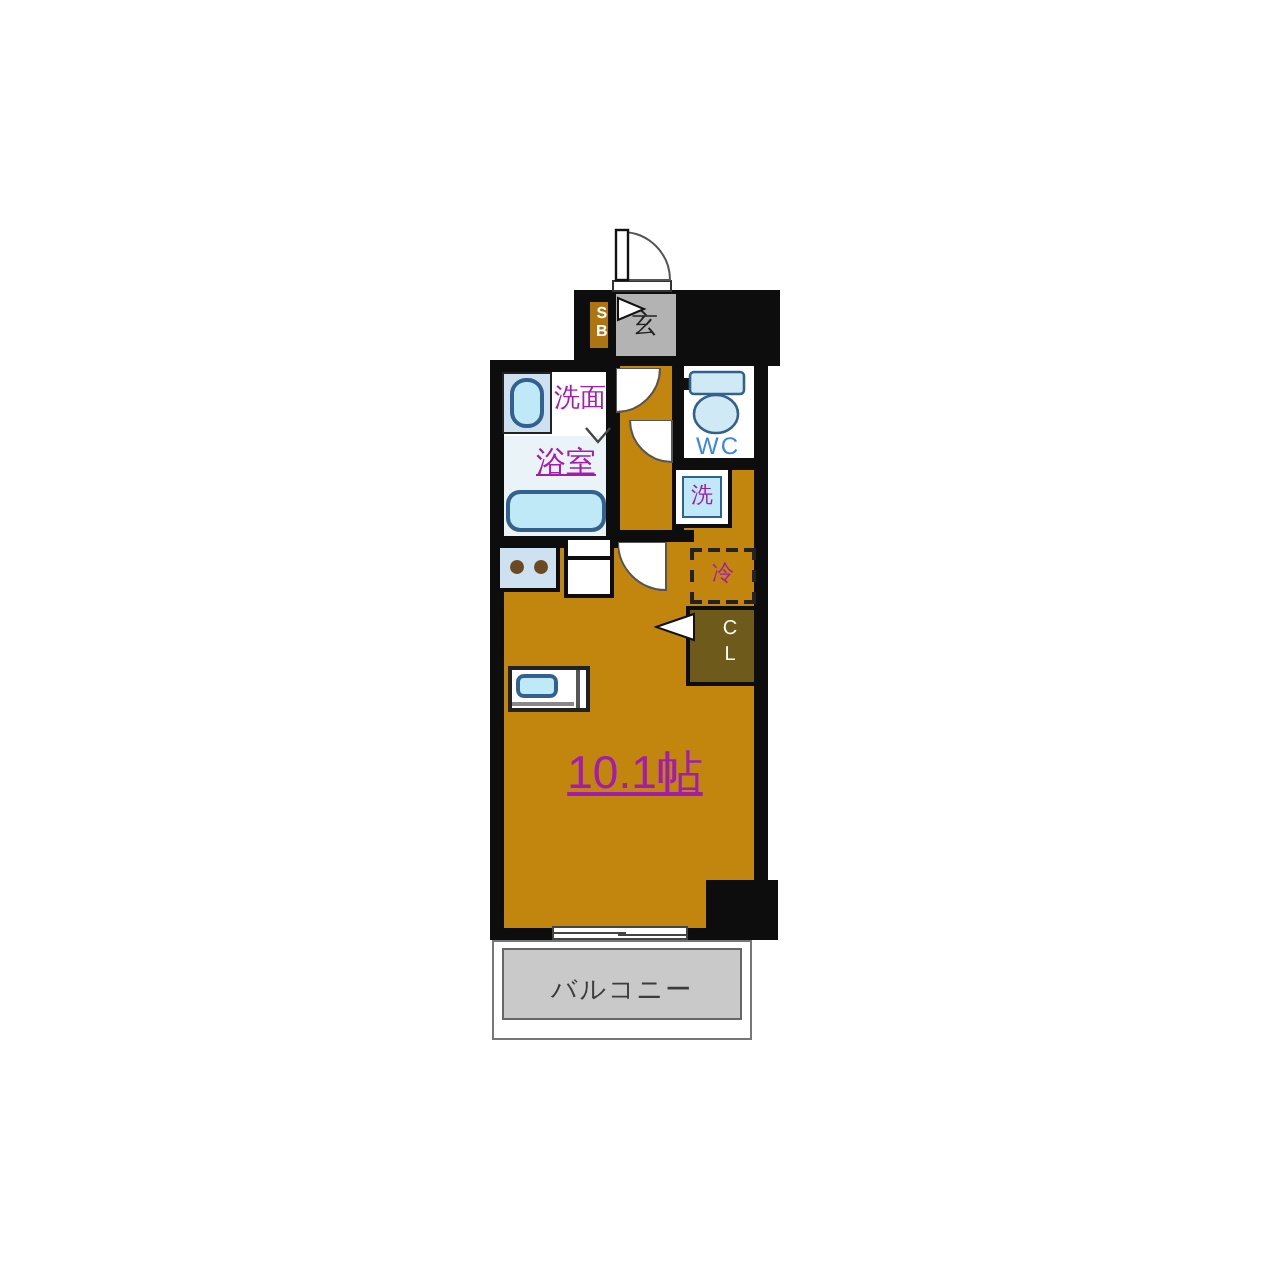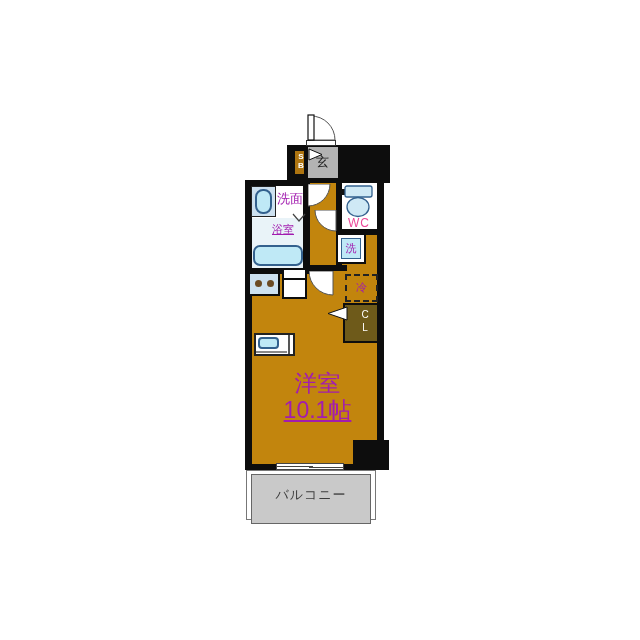--- a/index.html
+++ b/index.html
@@ -48,32 +48,32 @@
 <div class="abs" style="left:306px;top:140px;width:30px;height:6px;background:#ffffff;border:1px solid #333;"></div>
 <svg class="abs" style="left:306px;top:114px;" width="32" height="28" viewBox="0 0 32 28">
   <path d="M5,26 L5,2 A24,24 0 0 1 29,26 Z" fill="#ffffff" stroke="#555" stroke-width="1"></path>
   <rect x="2" y="1" width="6" height="25" fill="#ffffff" stroke="#111" stroke-width="1.2"></rect>
 </svg>
 
 <div class="abs" style="left:251px;top:186px;width:25px;height:31px;background:var(--fixture_panel);border:1px solid #222;"></div>
 <div class="abs" style="left:255px;top:189px;width:17px;height:25px;background:var(--fixture_blue);border:2px solid var(--fixture_stroke);border-radius:8px;"></div>
 <span class="abs label" style="left:275px;top:192px;width:30px;font-size:13px;">洗面</span>
 
-<span class="abs label" style="left:267px;top:224px;width:32px;font-size:11px;text-decoration:underline;">浴室</span>
+<span class="abs label" style="left:267px;top:224px;width:32px;font-size:15px;text-decoration:underline;">浴室</span>
 <svg class="abs" style="left:292px;top:213px;" width="14" height="9" viewBox="0 0 14 9">
   <polyline points="1,1 7,8 13,1" fill="none" stroke="#444" stroke-width="1.2"></polyline>
 </svg>
 <div class="abs" style="left:253px;top:245px;width:50px;height:21px;background:var(--fixture_blue);border:2px solid var(--fixture_stroke);border-radius:7px;"></div>
 
 <svg class="abs" style="left:339px;top:185px;" width="37" height="33" viewBox="0 0 37 33">
   <rect x="1" y="4" width="5" height="6" fill="#111"></rect>
   <rect x="6" y="1" width="27" height="11" rx="2" fill="#cfe9f5" stroke="#33618e" stroke-width="1.3"></rect>
   <ellipse cx="19" cy="22" rx="11" ry="9.5" fill="#cfe9f5" stroke="#33618e" stroke-width="1.3"></ellipse>
 </svg>
-<span class="abs label" style="left:344px;top:217px;width:30px;font-size:12px;letter-spacing:1px;color:#ec4899;">WC</span>
+<span class="abs label" style="left:344px;top:217px;width:30px;font-size:12px;letter-spacing:1px;color:#3b82f6;">WC</span>
 
 <div class="abs" style="left:336px;top:233px;width:30px;height:31px;background:#ffffff;border:2px solid #0d0d0d;">
   <div class="abs" style="left:3px;top:3px;width:20px;height:21px;background:var(--fixture_blue);border:1px solid var(--fixture_stroke);">
     <span class="label" style="position:absolute;left:0;right:0;top:4px;font-size:11px;">洗</span>
   </div>
 </div>
 
 <svg class="abs" style="left:308px;top:184px;" width="24" height="24" viewBox="0 0 24 24">
   <path d="M0,0 L22,0 A22,22 0 0 1 0,22 Z" fill="#ffffff" stroke="#555" stroke-width="1"></path>
 </svg>
@@ -102,25 +102,24 @@
 </div>
 
 <div class="abs" style="left:343px;top:303px;width:36px;height:40px;background:var(--closet_fill);border:2px solid #0d0d0d;">
   <span class="label vtext" style="position:absolute;left:14px;top:4px;font-size:10px;color:#ffffff;letter-spacing:2px;">CL</span>
 </div>
 <svg class="abs" style="left:327px;top:306px;" width="21" height="15" viewBox="0 0 21 15">
   <polygon points="1,7.5 20,1 20,14" fill="#ffffff" stroke="#111" stroke-width="1"></polygon>
 </svg>
 
 <div class="abs label" style="left:270px;top:371px;width:95px;font-size:23px;">
-  <div>洋室</div>
   <div style="margin-top:3px;text-decoration:underline;">10.1帖</div>
 </div>
 
 <div class="abs" style="left:276px;top:463px;width:68px;height:7px;background:#ffffff;border:1px solid #444;">
   <div class="abs" style="left:0;top:2px;width:36px;height:1px;background:#444;"></div>
   <div class="abs" style="left:32px;top:3px;width:34px;height:1px;background:#444;"></div>
 </div>
 
 <div class="abs" style="left:246px;top:470px;width:130px;height:50px;background:#ffffff;border:1px solid #777;"></div>
-<div class="abs" style="left:251px;top:474px;width:120px;height:50px;background:var(--balcony_floor);border:1px solid #666;">
+<div class="abs" style="left:251px;top:474px;width:120px;height:36px;background:var(--balcony_floor);border:1px solid #666;">
   <span class="label" style="position:absolute;left:0;right:0;top:13px;font-size:13px;color:#3c3c3c;letter-spacing:1px;">バルコニー</span>
 </div>
 
 </body></html>

